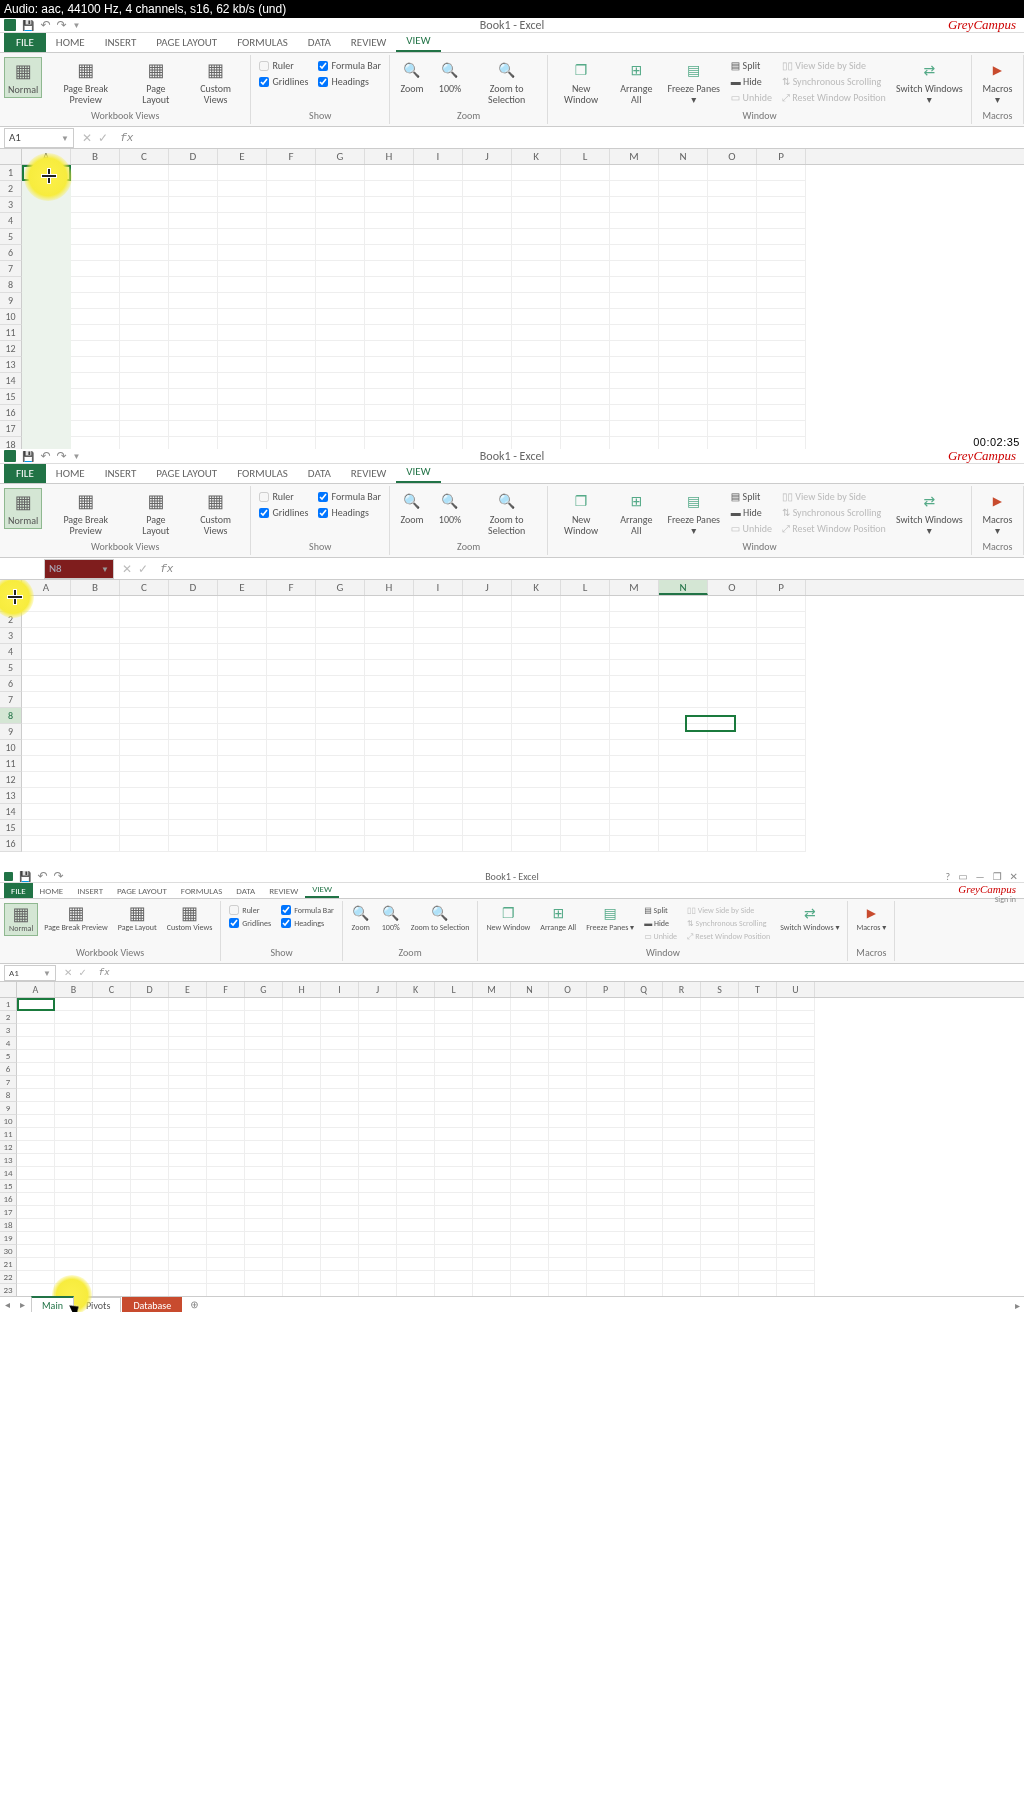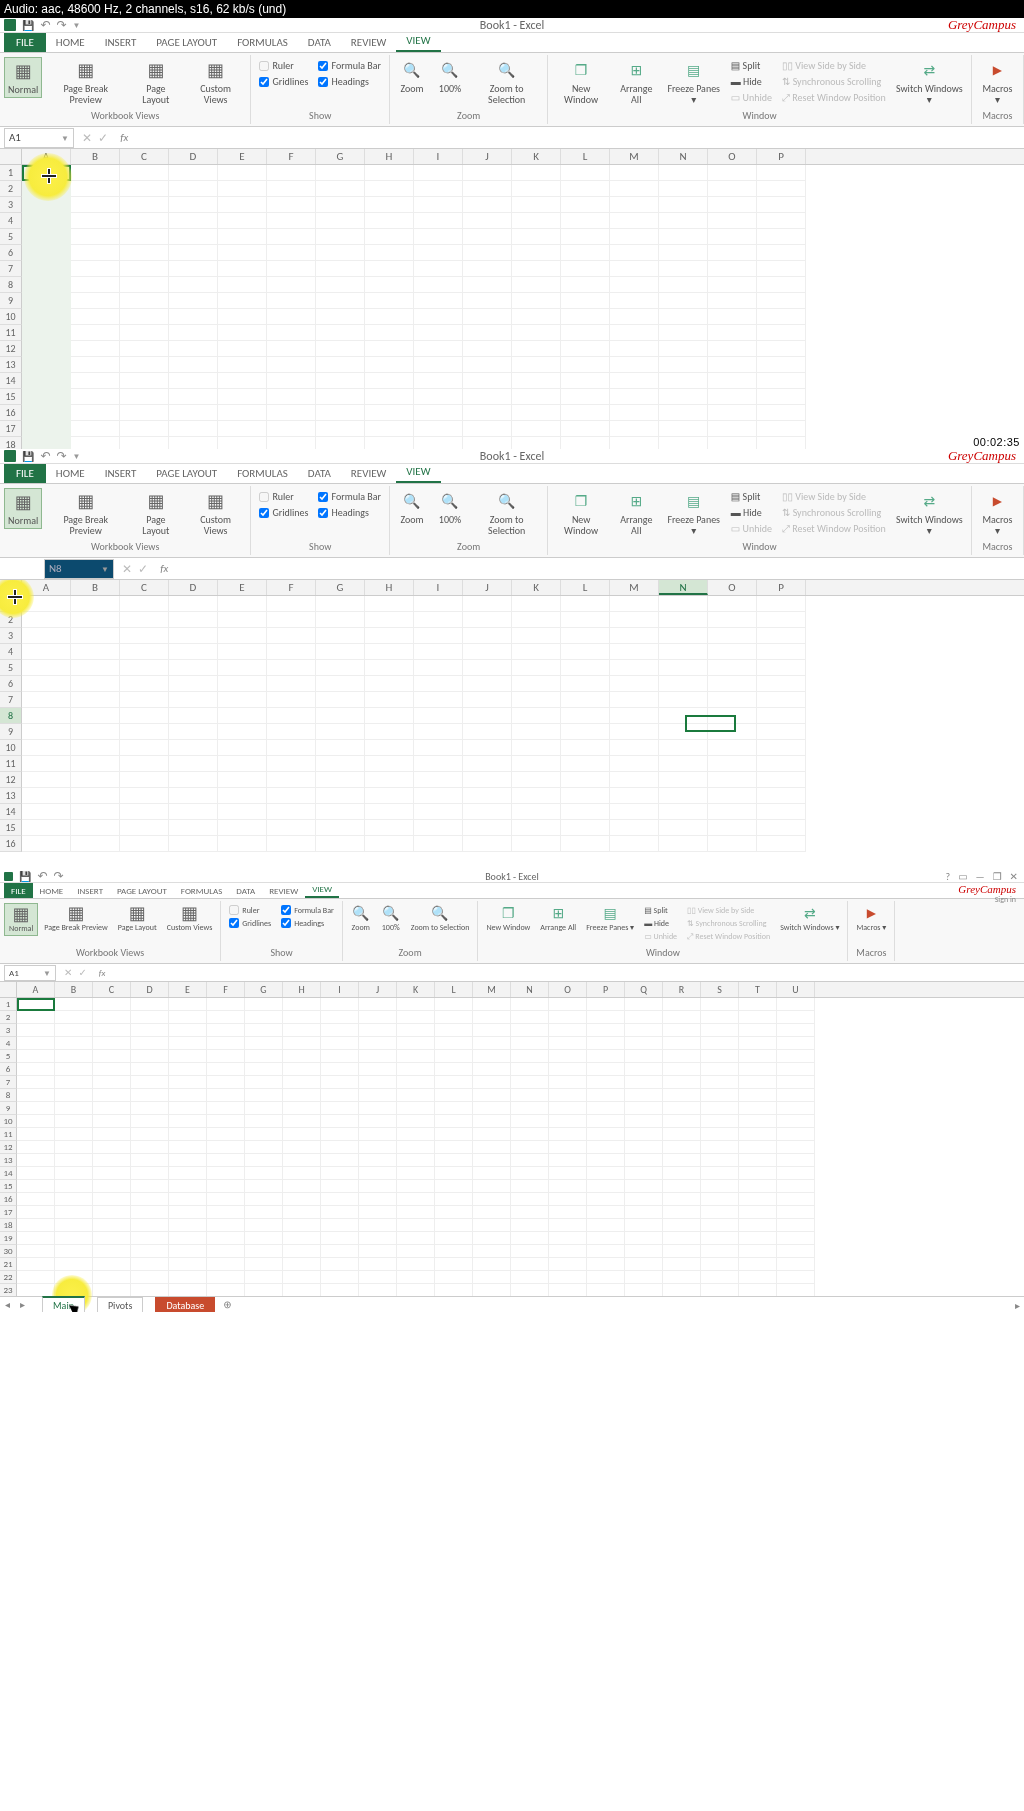--- a/index.html
+++ b/index.html
@@ -38,21 +38,21 @@
   
   .checkrow { display: flex; flex-direction: column; justify-content: center; gap: 3px; padding: 2px 4px; }
   .checkrow label { font-size: 10px; color: #555; display: flex; align-items: center; gap: 3px; white-space: nowrap; }
   .checkrow input { width: 10px; height: 10px; }
   
   
   .formula-bar { height: 22px; display: flex; align-items: center; border-bottom: 1px solid #ccc; background: #fff; }
   .name-box { width: 70px; height: 20px; border: 1px solid #ccc; margin-left: 4px; padding: 0 4px; font-size: 11px; display: flex; align-items: center; justify-content: space-between; }
   .name-box .dd { color: #999; font-size: 8px; }
   .fb-btns { display: flex; gap: 6px; padding: 0 8px; color: #bbb; font-size: 12px; }
-  .fx-label { color: #888; font-style: italic; font-size: 11px; padding: 0 4px; }
+  .fx-label { color: #888; font-style: italic; font-size: 11px; padding: 0 4px; font-family: Liberation Mono, monospace; }
   .formula-input { flex: 1; height: 20px; border: none; }
   
   
   .sheet-grid { position: relative; overflow: hidden; background: #fff; }
   .col-headers { display: flex; background: #f3f3f3; border-bottom: 1px solid #ccc; height: 16px; }
   .col-headers .select-all { width: 22px; border-right: 1px solid #ccc; background: #f3f3f3; }
   .col-headers .ch { flex: 0 0 49px; border-right: 1px solid #ddd; text-align: center; font-size: 11px; color: #666; line-height: 15px; }
   .col-headers .ch.sel { background: #d4e6d4; color: #217346; border-bottom: 2px solid #217346; }
   .grid-body { position: relative; }
   .grid-row { display: flex; height: 16px; }
@@ -80,21 +80,21 @@
   .w3 .checkrow label { font-size: 8px; }
   .w3 .col-headers .ch { flex: 0 0 38px; font-size: 10px; }
   .w3 .grid-row { height: 13px; }
   .w3 .grid-row .rh { width: 17px; font-size: 9px; line-height: 12px; }
   .w3 .grid-row .cell { flex: 0 0 38px; }
   .w3 .col-headers .select-all { width: 17px; }
   
   
   .sheet-tabs-bar { height: 16px; background: #fff; border-top: 1px solid #ccc; display: flex; align-items: center; font-size: 10px; position: relative; }
   .sheet-tabs-bar .nav-btn { padding: 0 5px; color: #888; }
-  .sheet-tabs-bar .stab { padding: 1px 10px; border: 1px solid #ccc; border-bottom: none; margin-left: 12px; background: #fff; color: #555; }
+  .sheet-tabs-bar .stab { padding: 1px 10px; border: 1px solid #ccc; border-bottom: none; margin-left: 1px; background: #fff; color: #555; }
   .sheet-tabs-bar .stab.main { background: #fff; border-top: 2px solid #217346; color: #217346; }
   .sheet-tabs-bar .stab.db { background: #c84b2e; color: #fff; border-color: #c84b2e; }
   .sheet-tabs-bar .stab.pv { background: #fff; color: #555; }
   .sheet-tabs-bar .add-sheet { padding: 0 8px; color: #888; }
   
   .status-bar { height: 14px; background: #217346; color: #fff; font-size: 9px; display: flex; align-items: center; padding: 0 6px; justify-content: space-between; }
   .status-bar .sb-right { display: flex; align-items: center; gap: 6px; }
   .status-bar .sb-viewbtn { width: 14px; height: 10px; background: rgba(255,255,255,.2); }
   .status-bar .sb-slider { width: 70px; height: 2px; background: rgba(255,255,255,.5); position: relative; }
   .status-bar .sb-slider::after { content: ""; position: absolute; left: 50%; top: -3px; width: 4px; height: 8px; background: #fff; }
@@ -104,21 +104,21 @@
   .icon-new-window::before { content: "❐"; font-size: 14px; color: #5a8; }
   .icon-arrange::before { content: "⊞"; font-size: 14px; color: #5a8; }
   .icon-freeze::before { content: "▤"; font-size: 14px; color: #5a8; }
   .icon-switch::before { content: "⇄"; font-size: 14px; color: #5a8; }
   .icon-macros::before { content: "▶"; font-size: 12px; color: #c84b2e; }
 </style>
 </head>
 <body>
 
 <div class="metadata-block">
-  <div>Audio: aac, 48600 Hz, 2 channels, s16, 62 kb/s (und)</div>
+  <div>Audio: aac, 44100 Hz, 4 channels, s16, 62 kb/s (und)</div>
 </div>
 
 <div class="excel-window">
   <div class="titlebar">
     <div class="qat">
       <span class="xl-icon"></span>
       <span class="sv-icon"></span>
       <span class="undo-icon"></span>
       <span class="redo-icon"></span>
       <span style="color:#999;font-size:8px;">▼</span>
@@ -747,21 +747,21 @@
             <span class="big-icon icon-macros"></span>
             <span>Macros
 ▾</span>
           </div>
       </div>
       <div class="group-label">Macros</div>
     </div>
   </div>
 
   <div class="formula-bar">
-    <div class="name-box" style="background:#0c4a6e;margin-left:44px;">
+    <div class="name-box" style="background:#7f1d1d;margin-left:44px;">
         <span style="color:#aab;">N8</span>
         <span class="dd">▼</span>
       </div>
     <div class="fb-btns">
       <span>✕</span>
       <span>✓</span>
     </div>
     <span class="fx-label">fx</span>
     <div class="formula-input"></div>
   </div>

